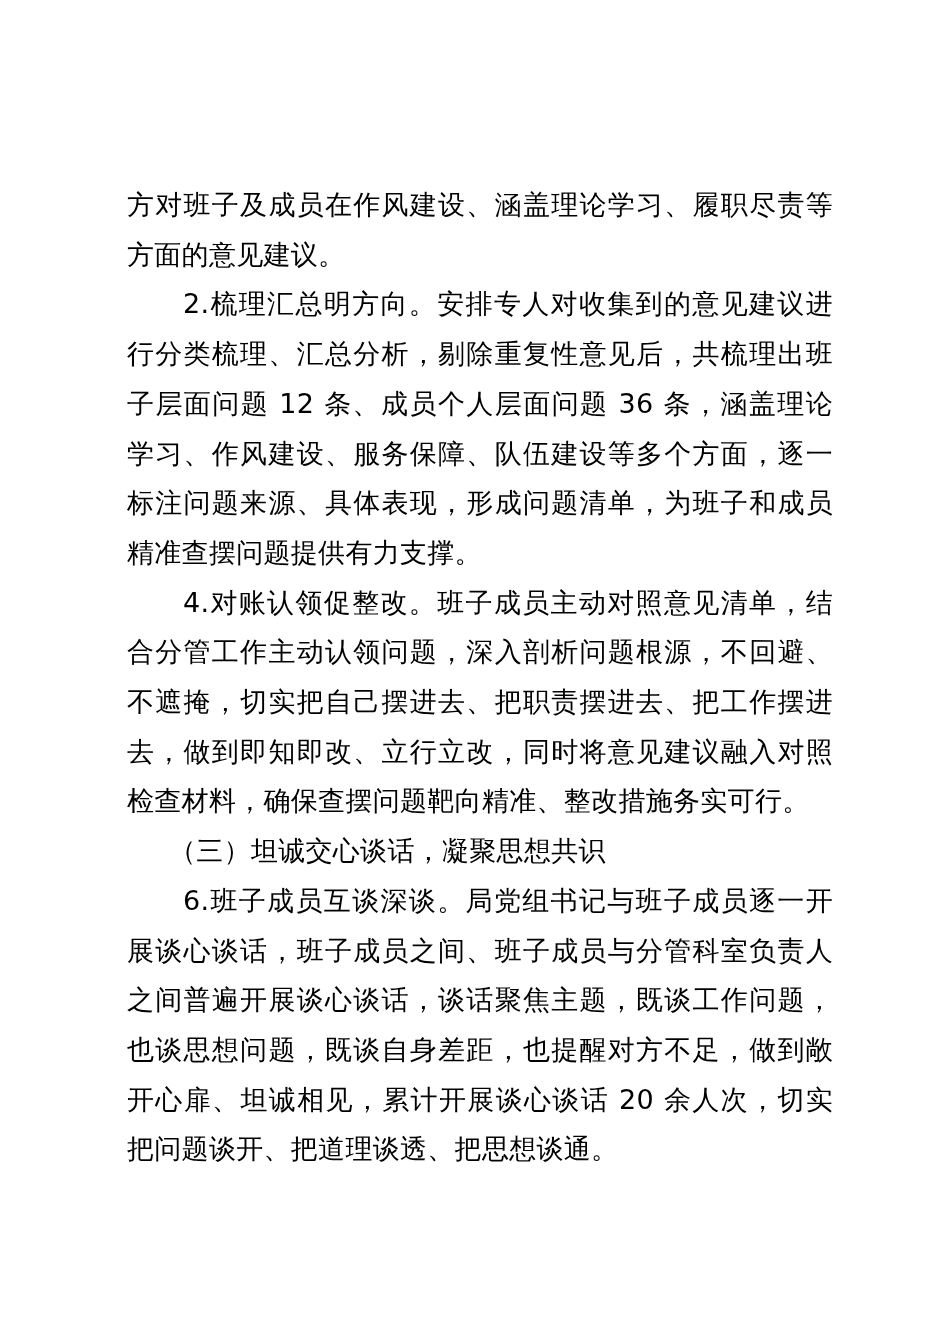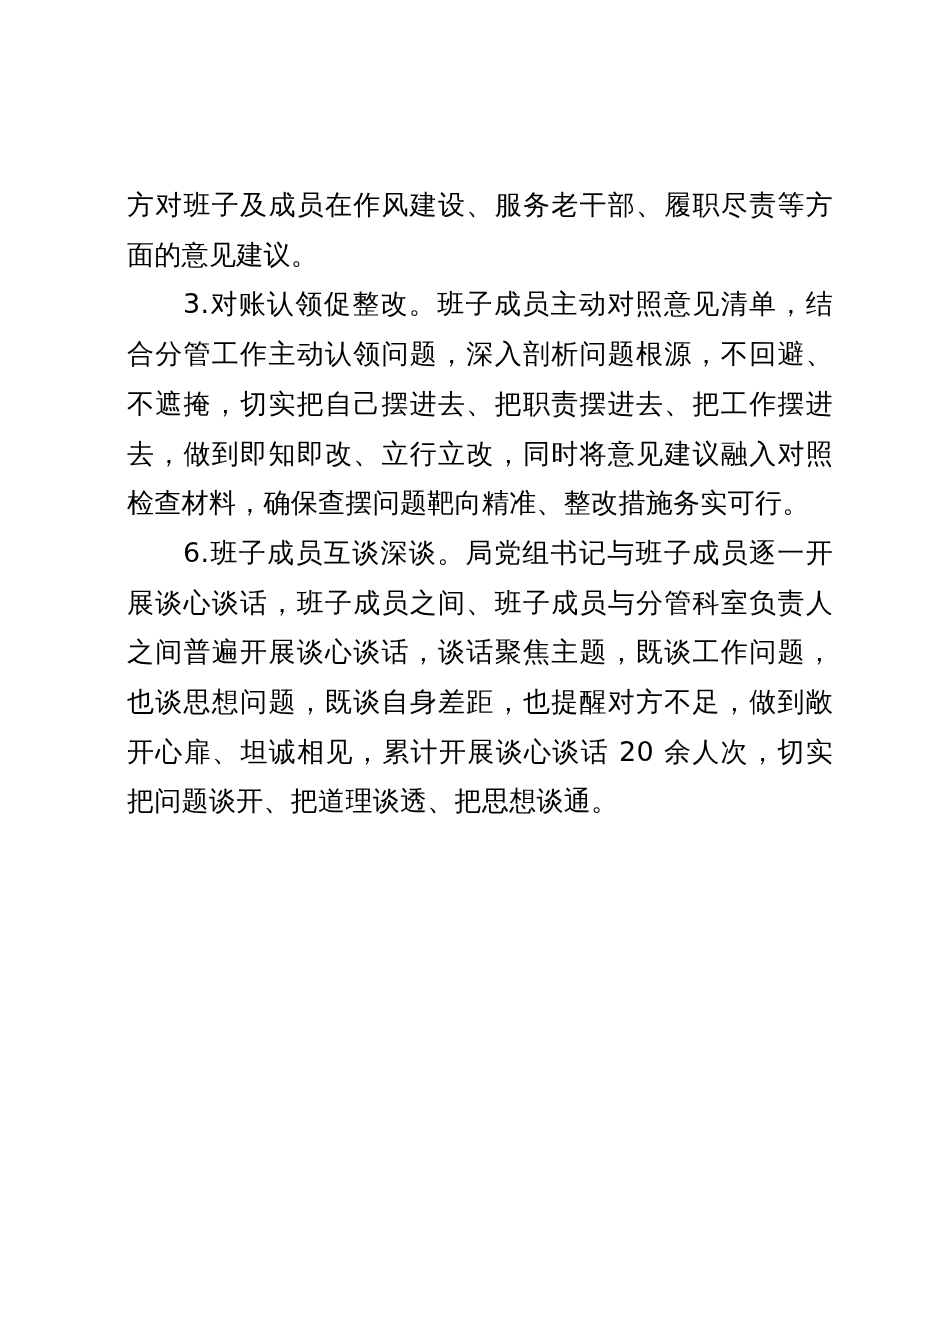--- a/index.html
+++ b/index.html
@@ -38,16 +38,18 @@
       font-size: 27px;
       line-height: 49.7px;
       text-indent: 42px;
       letter-spacing: 0.3px;
     }
   </style>
 </head>
 <body>
 
 <div class="page">
-  <p class="para">方对班子及成员在作风建设、服务老干部、履职尽责等方面的意见建议。</p>
-  <p class="para indent">3.对账认领促整改。班子成员主动对照意见清单，结合分管工作主动认领问题，深入剖析问题根源，不回避、不遮掩，切实把自己摆进去、把职责摆进去、把工作摆进去，做到即知即改、立行立改，同时将意见建议融入对照检查材料，确保查摆问题靶向精准、整改措施务实可行。</p>
+  <p class="para">方对班子及成员在作风建设、涵盖理论学习、履职尽责等方面的意见建议。</p>
+  <p class="para indent">2.梳理汇总明方向。安排专人对收集到的意见建议进行分类梳理、汇总分析，剔除重复性意见后，共梳理出班子层面问题 12 条、成员个人层面问题 36 条，涵盖理论学习、作风建设、服务保障、队伍建设等多个方面，逐一标注问题来源、具体表现，形成问题清单，为班子和成员精准查摆问题提供有力支撑。</p>
+  <p class="para indent">4.对账认领促整改。班子成员主动对照意见清单，结合分管工作主动认领问题，深入剖析问题根源，不回避、不遮掩，切实把自己摆进去、把职责摆进去、把工作摆进去，做到即知即改、立行立改，同时将意见建议融入对照检查材料，确保查摆问题靶向精准、整改措施务实可行。</p>
+  <p class="heading">（三）坦诚交心谈话，凝聚思想共识</p>
   <p class="para indent">6.班子成员互谈深谈。局党组书记与班子成员逐一开展谈心谈话，班子成员之间、班子成员与分管科室负责人之间普遍开展谈心谈话，谈话聚焦主题，既谈工作问题，也谈思想问题，既谈自身差距，也提醒对方不足，做到敞开心扉、坦诚相见，累计开展谈心谈话 20 余人次，切实把问题谈开、把道理谈透、把思想谈通。</p>
 </div>
 
 </body></html>

